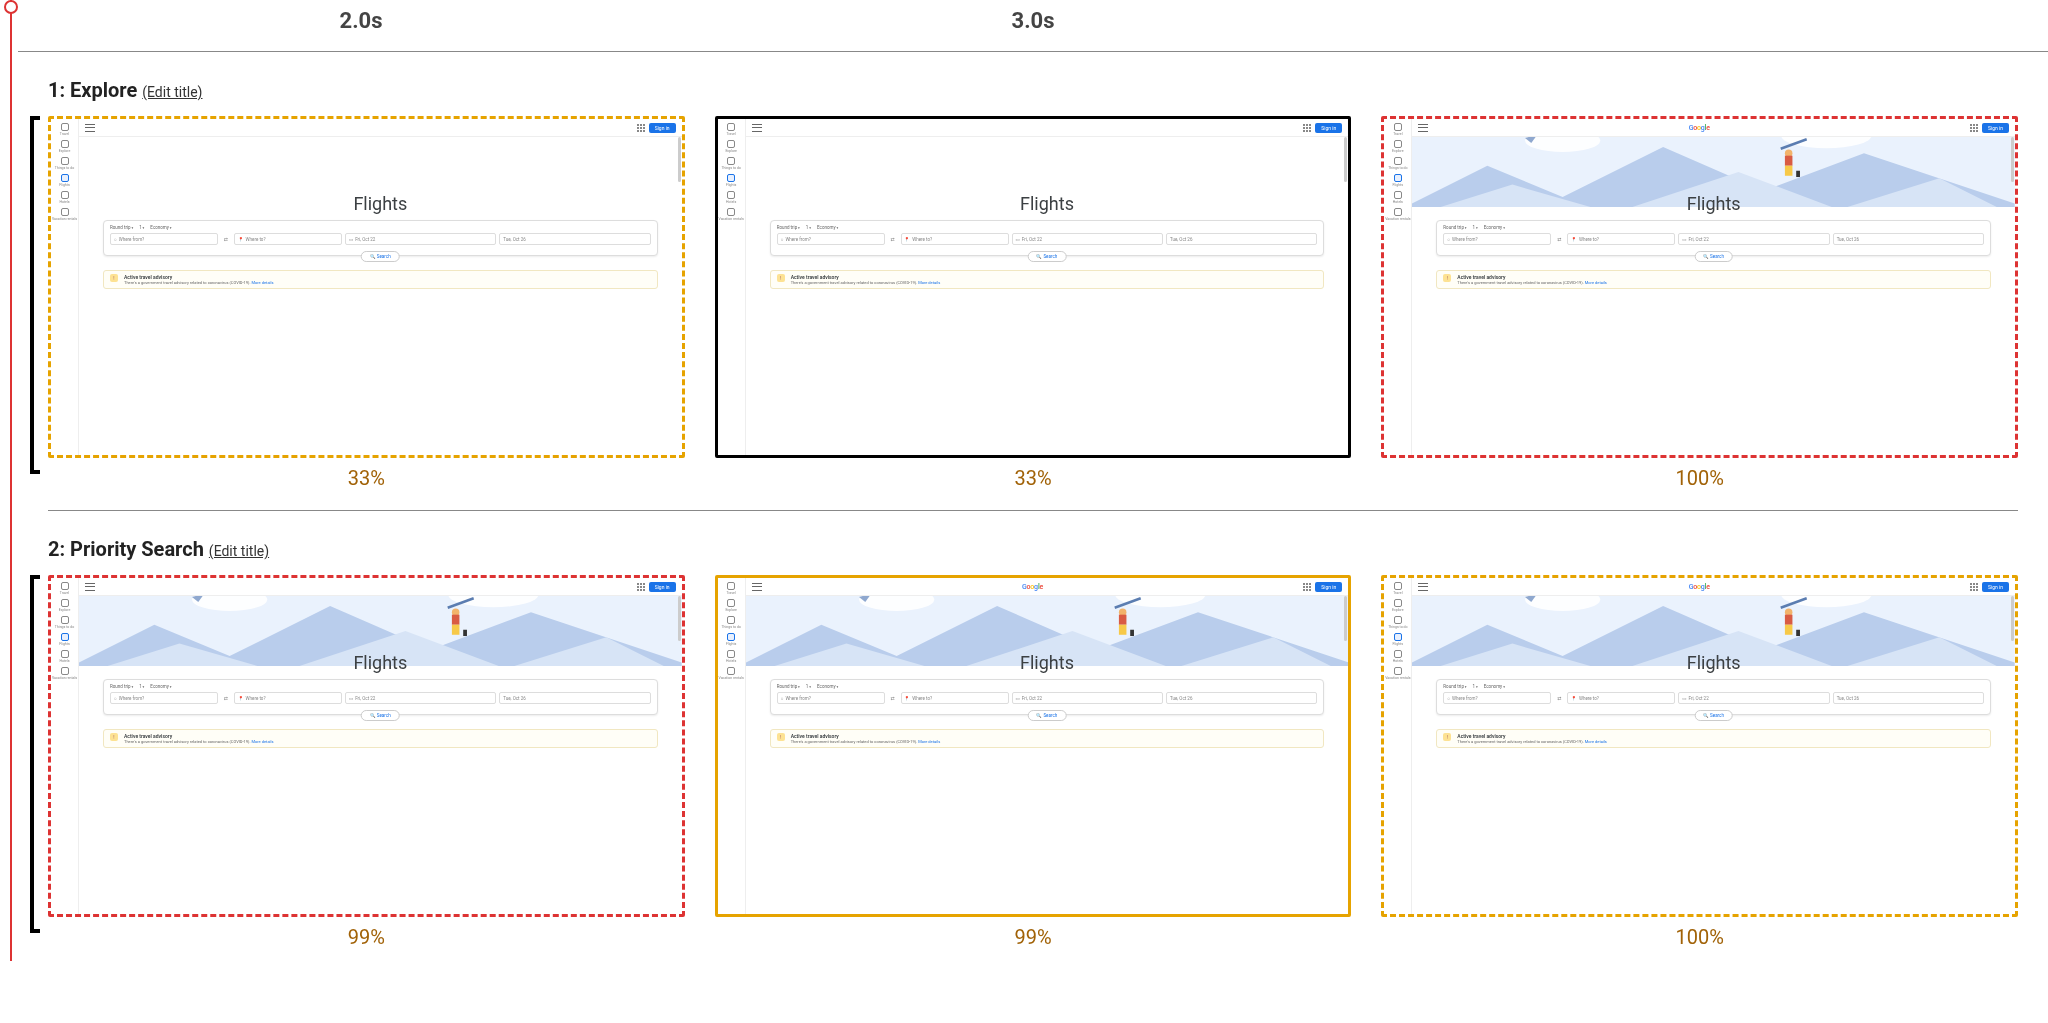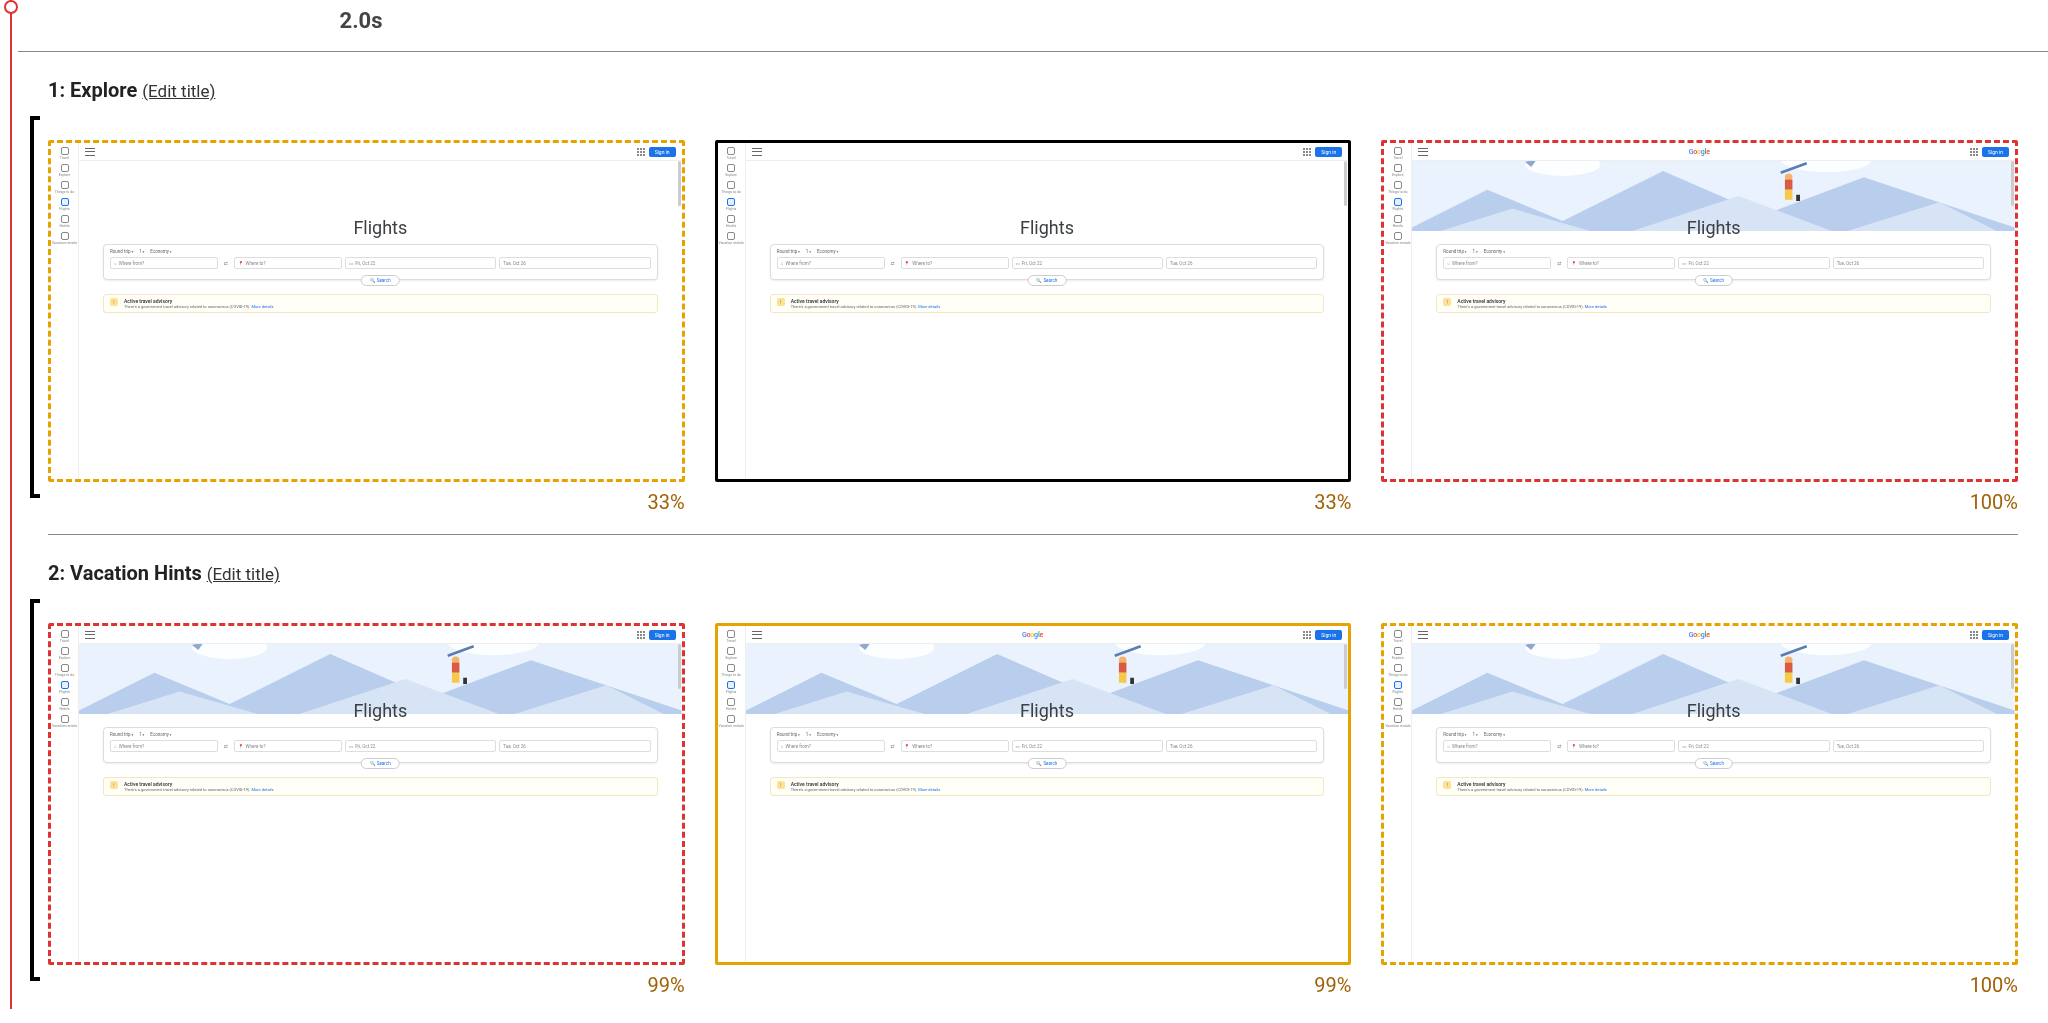--- a/index.html
+++ b/index.html
@@ -47,40 +47,39 @@
   }
   .row-title {
     padding: 4px 0 14px 30px;
     font-size: 20px;
   }
   .row-title .label { font-weight: 700; }
   .row-title .edit {
     font-weight: 400;
     text-decoration: underline;
     color: #333;
-    font-size: 17px;
+    font-size: 14px;
     cursor: pointer;
   }
   .frame-row {
     display: grid;
     grid-template-columns: repeat(3, 1fr);
     gap: 30px;
     padding: 0 30px 12px 30px;
     position: relative;
   }
   .row-divider {
     border-bottom: 1px solid #888;
     margin: 8px 30px 22px 30px;
   }
   .frame-cell {
     display: flex;
     flex-direction: column;
-    align-items: flex-end;
+    align-items: center;
     position: relative;
-    margin-top: 24px;
   }
   .row-bracket {
     position: absolute;
     left: 12px;
     top: 0;
     bottom: 28px;
     width: 10px;
     border-left: 4px solid #000;
     border-top: 4px solid #000;
     border-bottom: 4px solid #000;
@@ -205,20 +204,21 @@
 </style>
 </head>
 <body>
 
 <div class="timeline-wrap">
   <div class="vert-line"></div>
   <div class="vert-dot"></div>
 
   <div class="time-header">
     <div class="time">2.0s</div>
+    <div class="time">3.0s</div>
   </div>
 
   <div id="rows-mount">
   <div class="row-title">
     <span class="label">1: Explore </span>
     <span class="edit">(Edit title)</span>
   </div>
   <div class="frame-row">
     <div class="row-bracket"></div>
 
@@ -516,21 +516,21 @@
           <div class="gf-scroll"></div>
         </div>
       </div>
     </div>
     <div class="pct">100%</div>
   </div>
 </div>
   <div class="row-divider"></div>
 
   <div class="row-title">
-    <span class="label">2: Vacation Hints </span>
+    <span class="label">2: Priority Search </span>
     <span class="edit">(Edit title)</span>
   </div>
   <div class="frame-row">
     <div class="row-bracket"></div>
 
   <div class="frame-cell">
     <div class="thumb border-dashed-red">
       <div class="gf">
         <div class="gf-side">
                 <div class="si">

